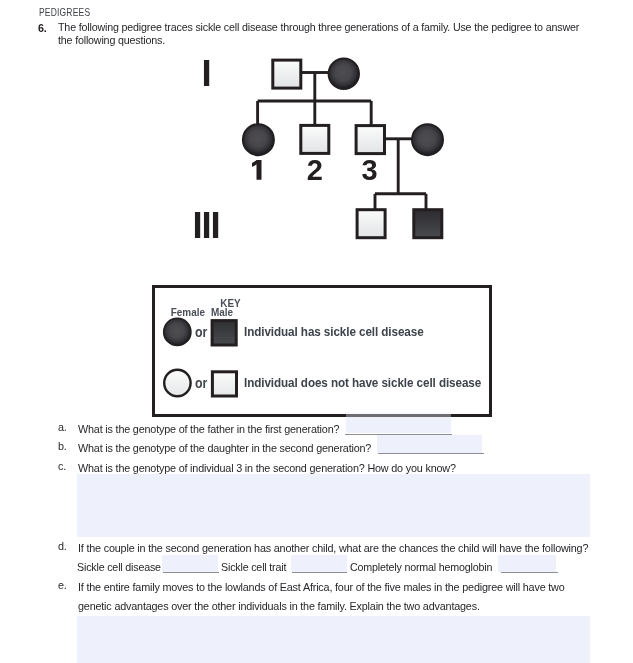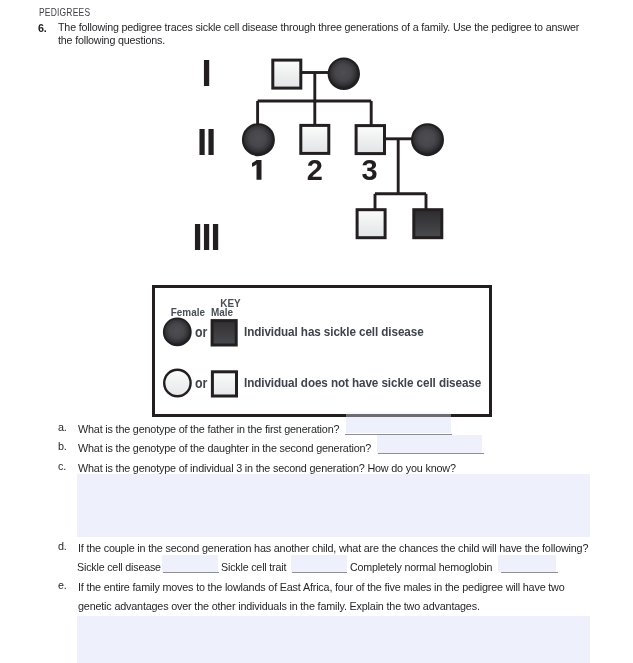--- a/index.html
+++ b/index.html
@@ -101,22 +101,21 @@
     <circle cx="258.4" cy="139.7" r="15.5" fill="url(#gDarkC)" stroke="#231f20" stroke-width="2"></circle>
     <rect x="300.8" y="125.4" width="28" height="28" fill="url(#gLight)" stroke="#231f20" stroke-width="3"></rect>
     <rect x="356.1" y="125.6" width="28.4" height="28" fill="url(#gLight)" stroke="#231f20" stroke-width="3"></rect>
     <circle cx="427.5" cy="139.7" r="15.5" fill="url(#gDarkC)" stroke="#231f20" stroke-width="2"></circle>
 
     <rect x="357.1" y="209.7" width="28" height="28" fill="url(#gLight)" stroke="#231f20" stroke-width="3"></rect>
     <rect x="413.8" y="209.7" width="28" height="28" fill="url(#gDarkS)" stroke="#231f20" stroke-width="3"></rect>
   </svg>
 
   <div class="abs gen-label" style="left:176px;top:55.8px;">I</div>
-  <div class="abs gen-label" style="left:176px;top:124.8px;">II</div>
-  <div class="abs gen-label" style="left:176px;top:207.6px;margin-top:12px;">III</div>
+  <div class="abs gen-label" style="left:176px;top:207.6px;">III</div>
 
   <svg class="abs" style="left:248px;top:158px;" width="20" height="26" viewBox="0 0 20 26">
     <title>1</title>
     <path d="M8.5 2.1 L13.5 2.1 L13.5 21.7 L8.5 21.7 L8.5 6.3
              C7.2 7.4 5.7 8.2 4.0 8.8 L4.0 4.9 C5.8 4.3 7.4 3.3 8.5 2.1 Z" fill="#231f20"></path>
   </svg>
   <div class="abs ind-num" style="left:294.8px;top:156.4px;">2</div>
   <div class="abs ind-num" style="left:349.6px;top:156.4px;">3</div>
 
   <div class="abs" id="key-box"></div>

